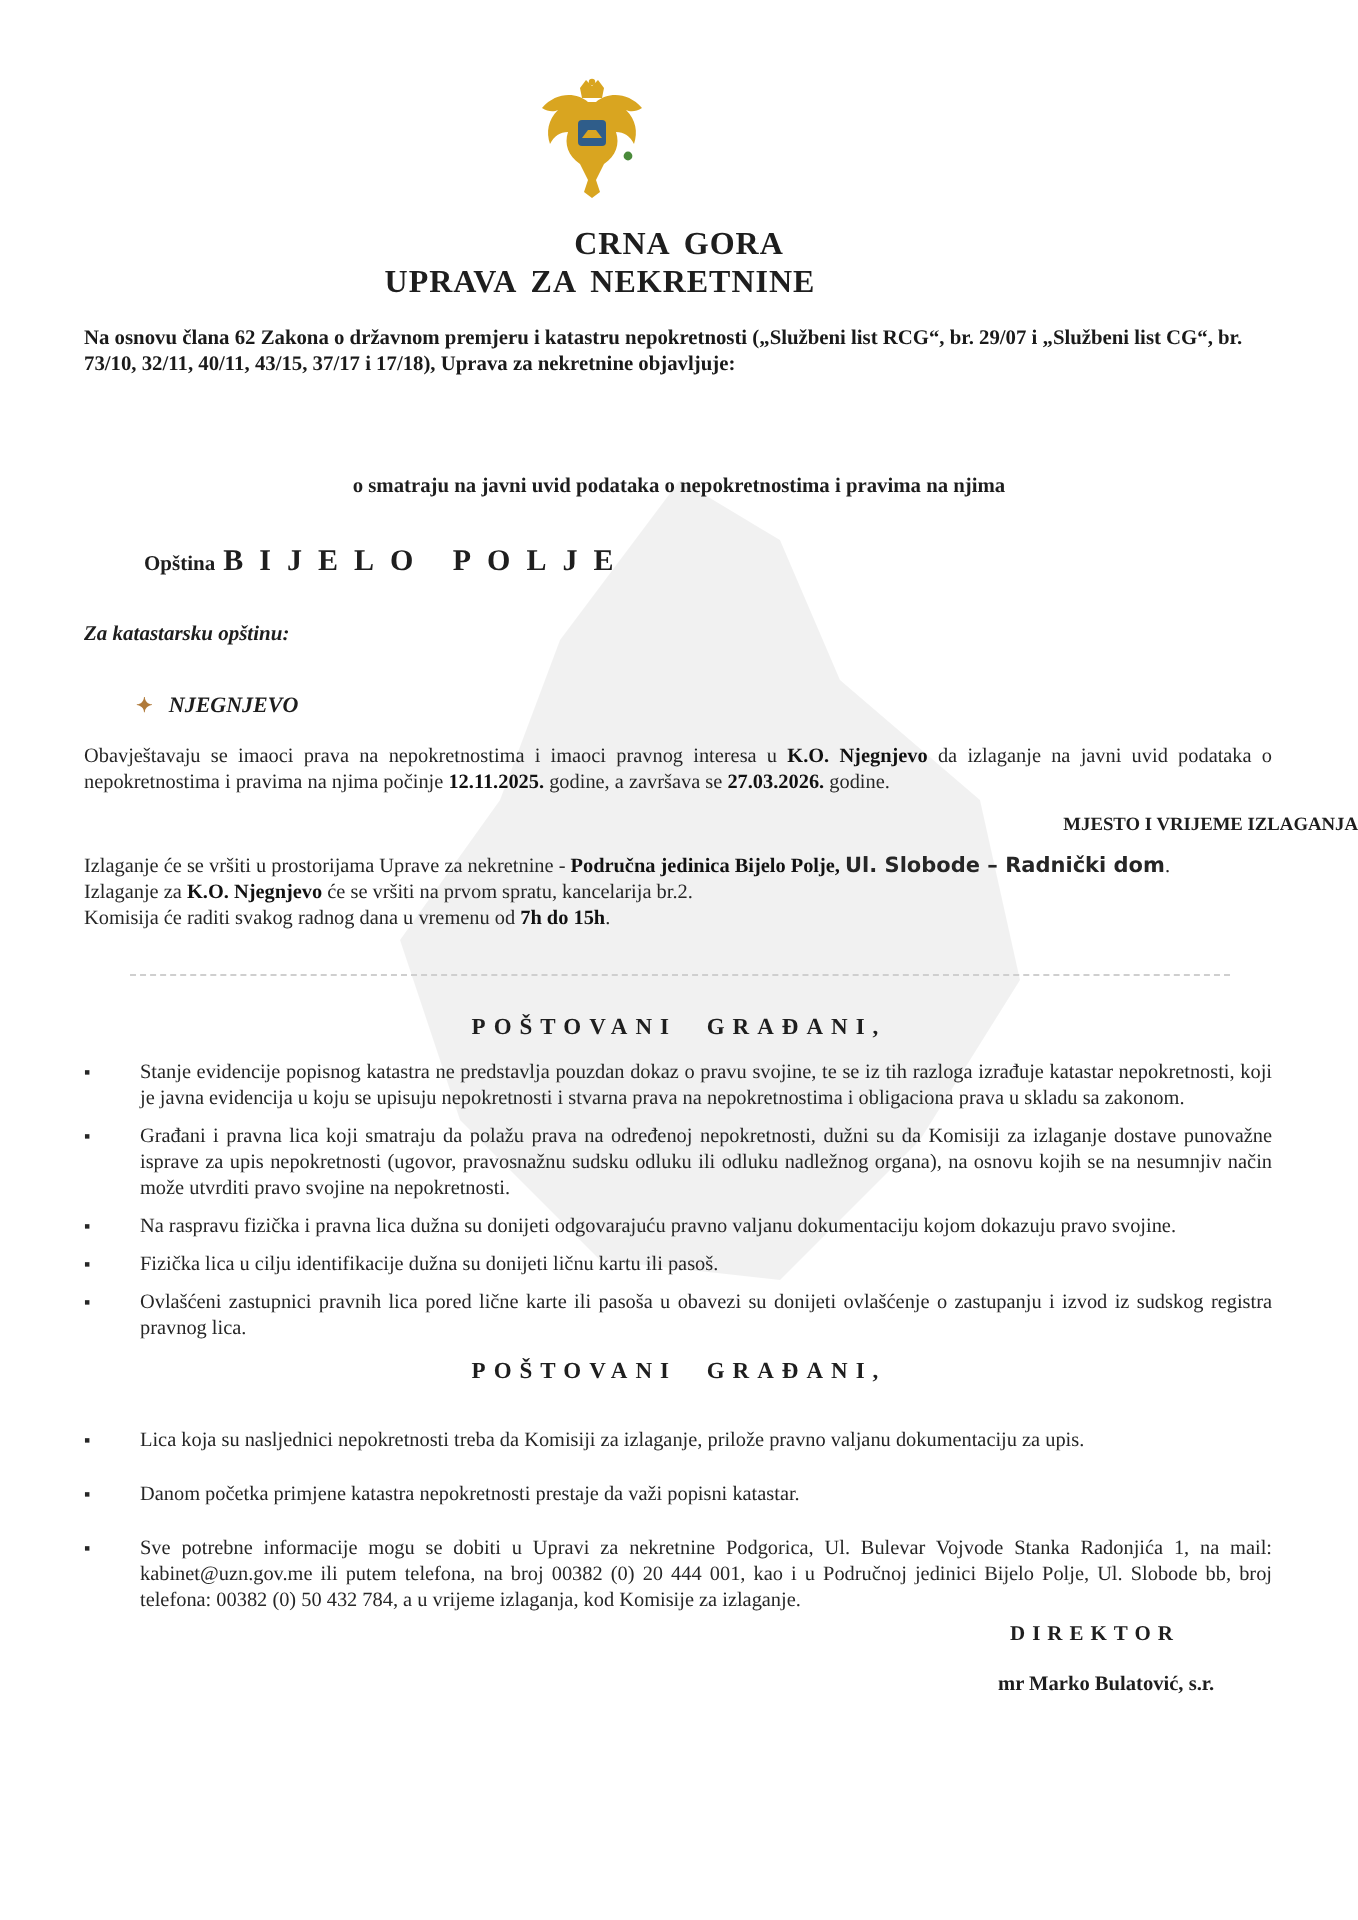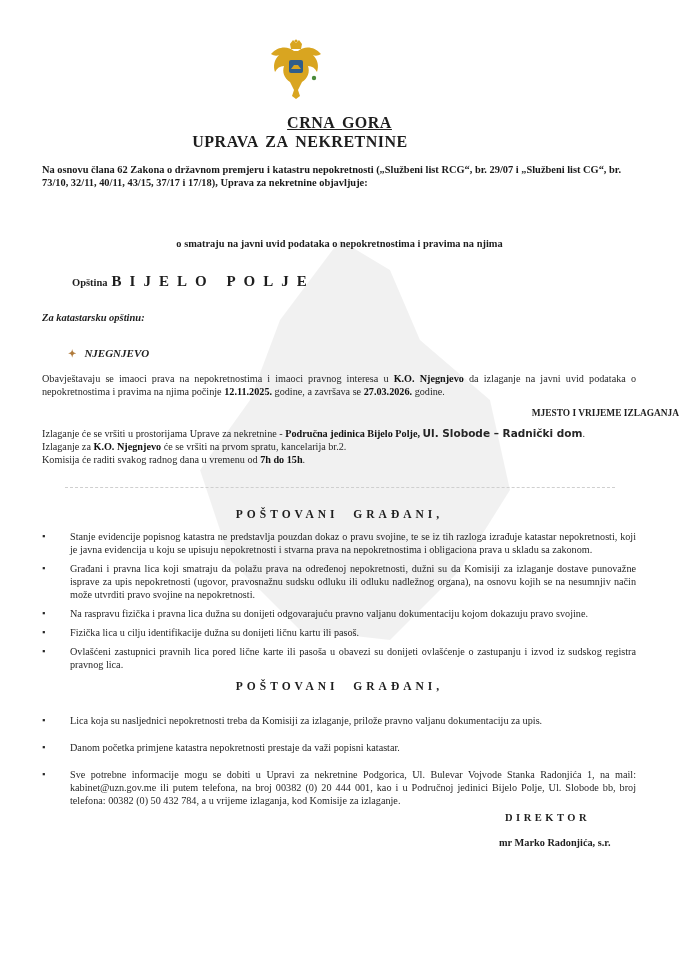--- a/index.html
+++ b/index.html
@@ -2,21 +2,21 @@
 <html><head>
 <meta charset="utf-8">
 <style>
   html, body { margin: 0; padding: 0; background: #ffffff; }
   body { width: 679px; height: 960px; position: relative; overflow: hidden;
          font-family: "Liberation Serif", "DejaVu Serif", serif; color: #1e1e1e; }
   .page { position: absolute; left: 0; top: 0; width: 679px; height: 960px; }
   .watermark { position: absolute; left: 190px; top: 230px; width: 330px; height: 420px; opacity: 0.05; pointer-events: none; }
   .crest { position: absolute; left: 268px; top: 38px; width: 56px; height: 62px; }
   .title1 { position: absolute; top: 114px; left: 0; width: 679px; text-align: center;
-            font-weight: bold; font-size: 16px; letter-spacing: 0.5px; word-spacing: 3px; text-decoration: underline; }
+            font-weight: bold; font-size: 16px; letter-spacing: 0.5px; word-spacing: 3px; }
   .title2 { position: absolute; top: 133px; left: 0; width: 600px; text-align: center;
             font-weight: bold; font-size: 16px; letter-spacing: 0.5px; word-spacing: 3px; }
   .intro { position: absolute; left: 42px; top: 163px; width: 592px; font-size: 10.4px;
            font-weight: bold; line-height: 13px; color: #1a1a1a; }
   .oglas { position: absolute; top: 214px; left: 0; width: 679px; text-align: center;
            font-weight: bold; font-size: 13px; letter-spacing: 5px; word-spacing: 8px; }
   .subtitle { position: absolute; top: 238px; left: 0; width: 679px; text-align: center;
               font-weight: bold; font-size: 10.4px; }
   .opstina { position: absolute; left: 42px; top: 272px; font-weight: bold; }
   .opstina .lbl { font-size: 10.5px; margin-left: 30px; }
@@ -104,14 +104,14 @@
 
   <div class="greet" style="top:680px;">POŠTOVANI GRAĐANI,</div>
 
   <ul class="blist" style="top:714px;">
     <li style="margin-bottom:14px;"><span class="dot">▪</span><span>Lica koja su nasljednici nepokretnosti treba da Komisiji za izlaganje, prilože pravno valjanu dokumentaciju za upis.</span></li>
     <li style="margin-bottom:14px;"><span class="dot">▪</span><span>Danom početka primjene katastra nepokretnosti prestaje da važi popisni katastar.</span></li>
     <li><span class="dot">▪</span><span>Sve potrebne informacije mogu se dobiti u Upravi za nekretnine Podgorica, Ul. Bulevar Vojvode Stanka Radonjića 1, na mail: kabinet@uzn.gov.me ili putem telefona, na broj 00382 (0) 20 444 001, kao i u Područnoj jedinici Bijelo Polje, Ul. Slobode bb, broj telefona: 00382 (0) 50 432 784, a u vrijeme izlaganja, kod Komisije za izlaganje.</span></li>
   </ul>
 
   <div class="director">DIREKTOR</div>
-  <div class="signature">mr Marko Radonjića, s.r.</div>
+  <div class="signature">mr Marko Bulatović, s.r.</div>
 </div>
 
 </body></html>

